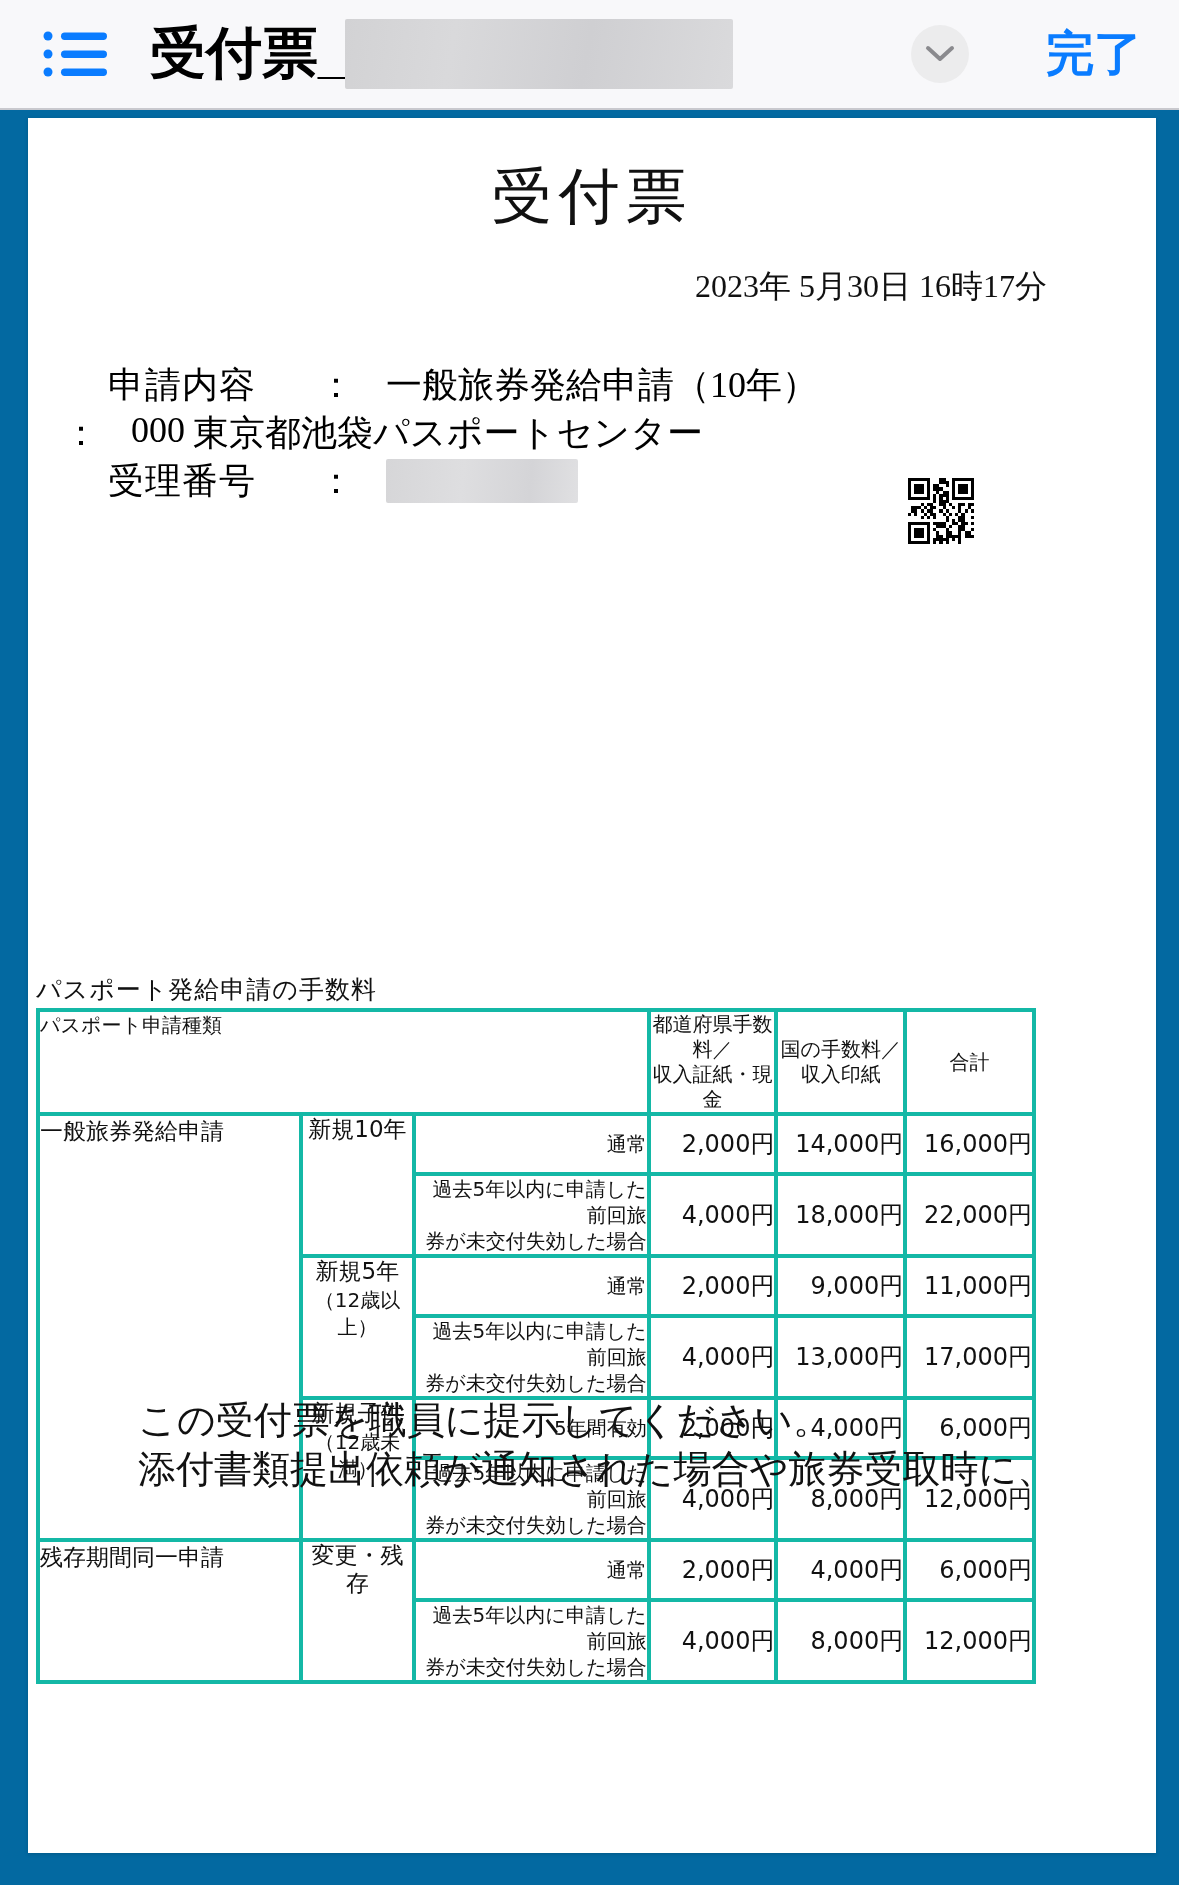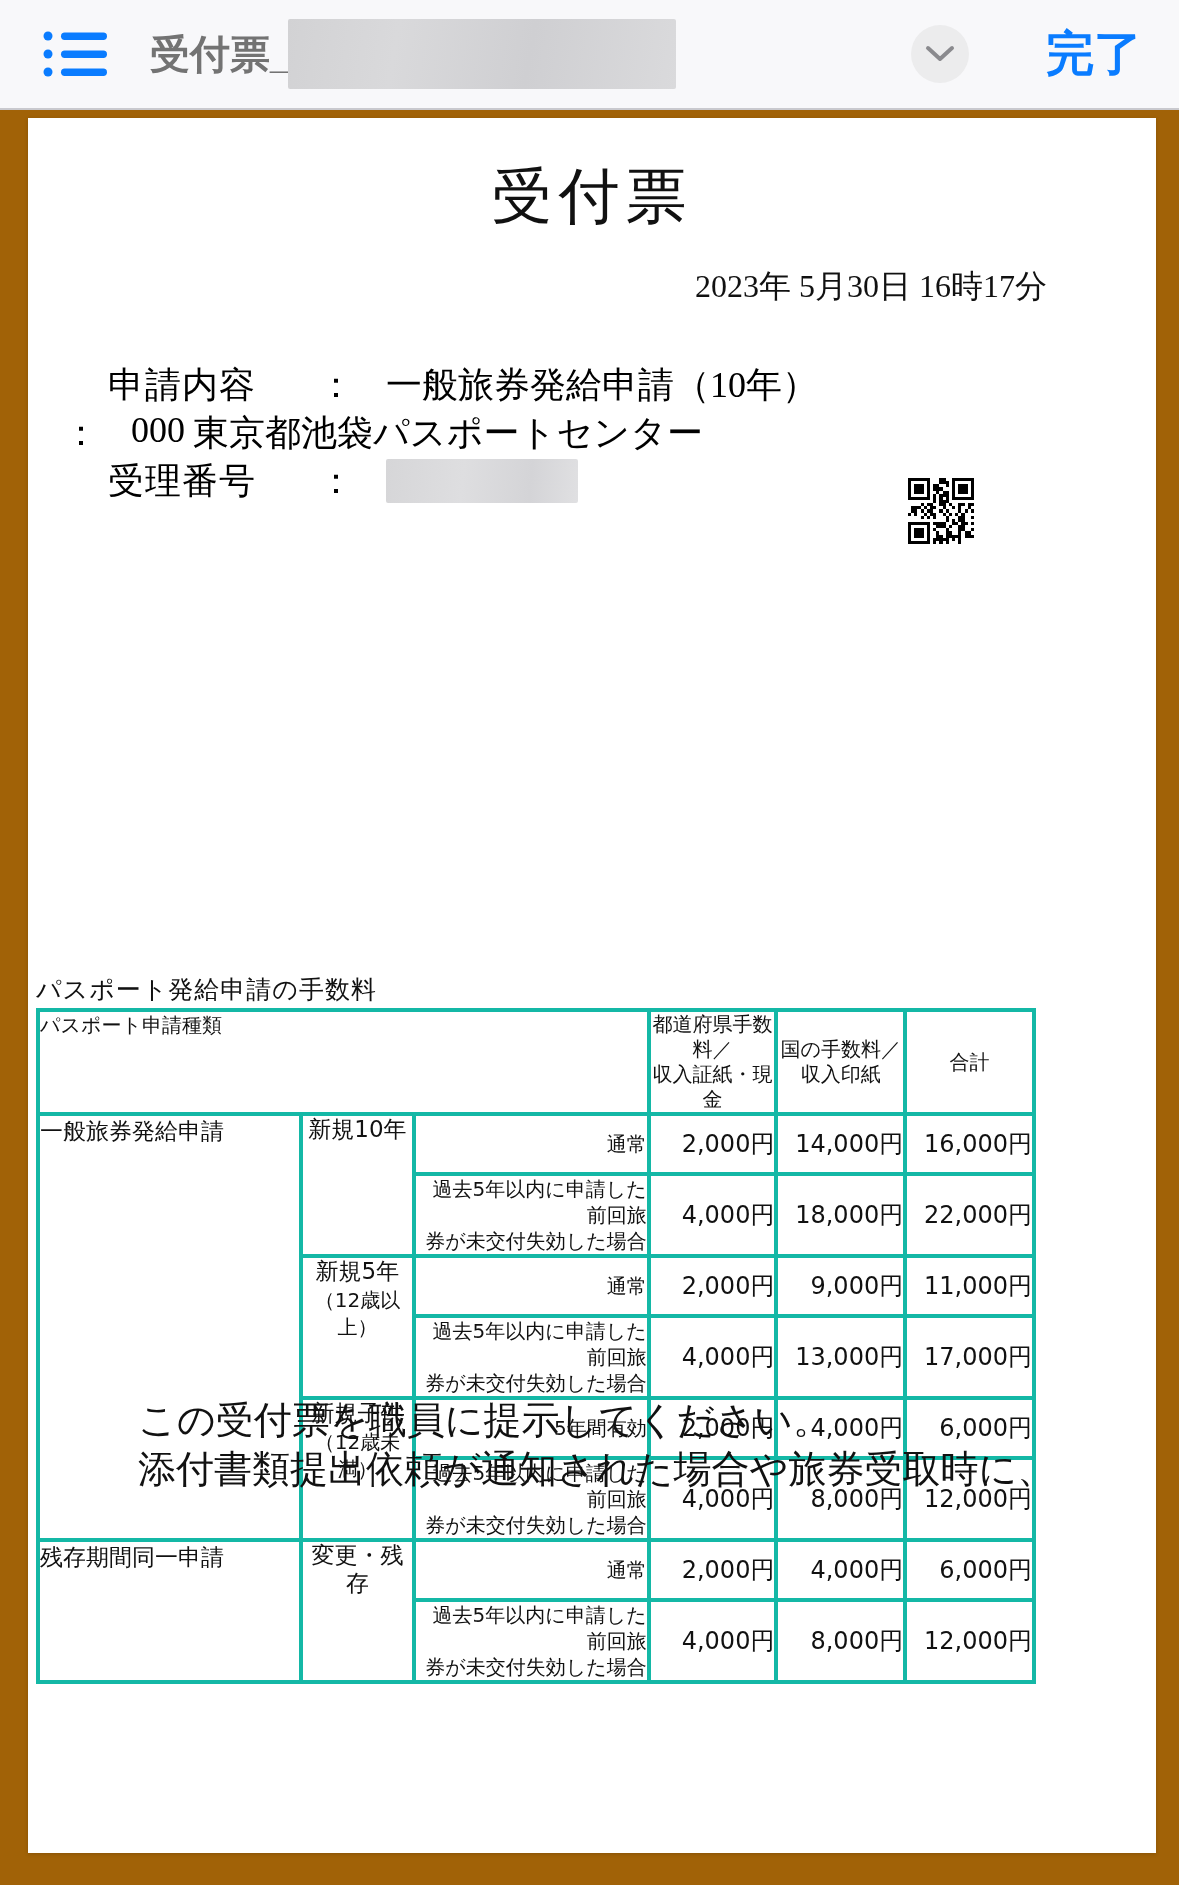--- a/index.html
+++ b/index.html
@@ -37,23 +37,23 @@
 
   #doc-title-wrap {
     flex: 1 1 auto;
     display: flex;
     align-items: center;
     height: 110px;
     min-width: 0;
     padding-right: 10px;
   }
   #doc-title {
-    font-size: 40px;
+    font-size: 56px;
     font-weight: 700;
-    color: #737373;
+    color: #000000;
     white-space: nowrap;
     letter-spacing: 0px;
   }
   #doc-title-redaction {
     flex: 0 0 auto;
     width: 388px;
     height: 70px;
     margin-left: -4px;
     background: linear-gradient(100deg,#d2d2d4 0%, #d9d9db 28%, #cfcfd2 62%, #dadadc 100%);
     border-radius: 2px;
@@ -84,21 +84,21 @@
     font-weight: 700;
     cursor: pointer;
   }
 
   
   #page-scroll {
     position: absolute;
     top: 110px; left: 0;
     width: 1179px;
     height: 1775px;
-    background: #a16207;
+    background: #0369a1;
     overflow: hidden;
   }
 
   #doc-sheet {
     position: absolute;
     top: 8px;
     left: 28px;
     width: 1128px;
     height: 1735px;
     background: #ffffff;

